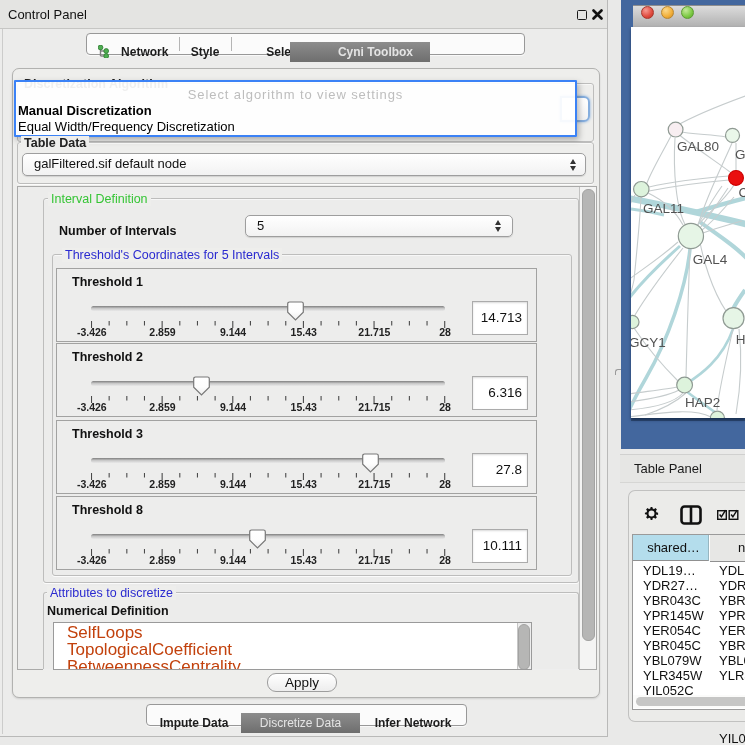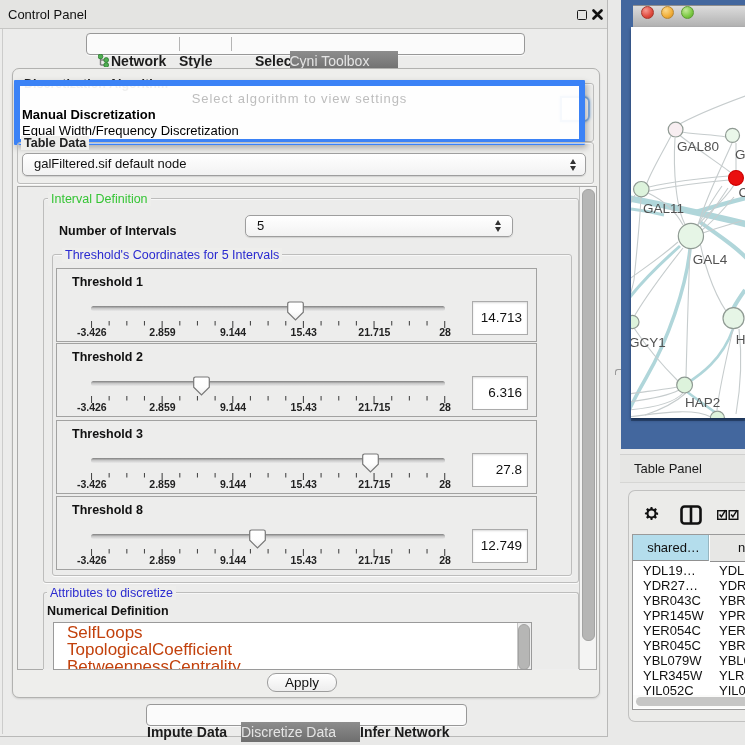--- a/index.html
+++ b/index.html
@@ -6,21 +6,21 @@
 body{width:745px;height:745px;background:#e9e9e8;font-family:"Liberation Sans",sans-serif;position:relative;overflow:hidden;}
 .abs{position:absolute;}
 
 #cpwin{left:0;top:0;width:607px;height:736px;background:#ececeb;border-right:1px solid #b9b9b8;border-bottom:1px solid #b9b9b8;}
 #cptitle{left:0;top:0;width:607px;height:28px;background:#e4e4e2;border-bottom:1px solid #c6c6c4;}
 #cptitle .t{position:absolute;left:8px;top:7px;font-size:13px;color:#111;}
 #icFloat{left:577px;top:10px;width:8px;height:8px;border:1.5px solid #1a1a1a;border-radius:1.5px;}
 
 
 .tabstrip{height:20px;background:#fbfbfb;border:1px solid #989898;border-radius:4px;box-shadow:0 1px 0 rgba(255,255,255,.7);}
-.tabstrip .seg{position:absolute;top:17px;height:20px;line-height:20px;font-size:14px;font-weight:700;color:#1c1c1c;text-align:left;}
+.tabstrip .seg{position:absolute;top:8px;height:20px;line-height:20px;font-size:12px;font-weight:700;color:#1c1c1c;text-align:center;}
 .tabstrip .sep{position:absolute;top:3px;height:14px;width:1px;background:#b5b5b5;}
 .tabstrip .dark{background:linear-gradient(#8d8d8d,#6e6e6e);color:#e4e4e4;}
 
 #content{left:12px;top:68px;width:586px;height:628px;background:#eeeeec;border:1px solid #b2b2b0;border-radius:7px;box-shadow:0 1px 2px rgba(0,0,0,.12);}
 
 .group{position:absolute;border:1px solid #bdbdbc;border-radius:3px;box-shadow:0 1px 0 rgba(255,255,255,.8), inset 0 1px 0 rgba(255,255,255,.6);}
 .gtitle{position:absolute;font-size:12.5px;background:#eeeeec;padding:0 3px;white-space:nowrap;}
 
 .combo{position:absolute;background:linear-gradient(#ffffff,#f2f2f2);border:1px solid #9e9e9e;border-radius:5px;box-shadow:0 1px 1px rgba(0,0,0,.12);}
 .combo .txt{position:absolute;left:11px;top:0;font-size:13px;color:#111;line-height:20px;}
@@ -33,21 +33,21 @@
 .groove{position:absolute;left:34px;top:37px;width:354px;height:5px;border-radius:3px;background:linear-gradient(#7f7f7f,#c9c9c9 50%,#e9e9e9);}
 .thumb{position:absolute;top:32px;width:17px;height:20px;}
 .ticks{position:absolute;left:34px;top:47px;width:354px;height:9px;}
 .slabels{position:absolute;left:0;top:57px;width:479px;height:12px;font-size:10.5px;font-weight:700;color:#222;}
 .slabels span{position:absolute;transform:translateX(-50%);}
 .vbox{position:absolute;left:415px;top:32px;width:54px;height:32px;background:#fff;border:1px solid #ababab;box-shadow:inset 0 1px 2px rgba(0,0,0,.15);}
 .vbox span{position:absolute;right:5px;top:8px;font-size:13.5px;color:#111;}
 
 .vthumb{position:absolute;background:#b6b6b5;border:1px solid #a3a3a2;border-radius:6px;}
 
-#popup{left:14px;top:80px;width:559px;height:53px;background:rgba(255,255,255,0.93);border:6px solid #3b82f6;border-radius:1px;box-shadow:2px 3px 6px rgba(0,0,0,0.28);}
+#popup{left:14px;top:80px;width:559px;height:53px;background:rgba(255,255,255,0.93);border:2px solid #3b82f6;border-radius:1px;box-shadow:2px 3px 6px rgba(0,0,0,0.28);}
 #popup .hint{position:absolute;left:0;right:0;top:5px;text-align:center;color:#bdbdbd;font-size:13px;font-weight:400;letter-spacing:0.9px;}
 #popup .it1{position:absolute;left:2px;top:21px;font-size:13px;font-weight:700;color:#000;}
 #popup .it2{position:absolute;left:2px;top:37px;font-size:13px;color:#000;}
 
 
 #netwin{left:621px;top:0;width:124px;height:449px;background:#43679e;}
 #nettitle{left:633px;top:5px;width:112px;height:21px;background:linear-gradient(#dcdcdc,#b0b0b0);border-top:1px solid #8d8d8d;border-bottom:1px solid #909090;}
 .tl{position:absolute;top:5.5px;width:11px;height:11px;border-radius:50%;}
 #netview{left:631px;top:27px;width:114px;height:391px;background:#ffffff;box-shadow:0 2px 3px rgba(0,20,50,.5);}
 #tpbar{left:620px;top:454px;width:125px;height:27px;background:#e6e6e4;border-top:1px solid #d0d0cf;border-bottom:1px solid #d6d6d4;}
@@ -80,21 +80,21 @@
         <circle cx="2.5" cy="2.5" r="2.4" fill="#4fae52" stroke="#2c7a30" stroke-width="0.8"></circle>
         <circle cx="8.2" cy="6" r="2.4" fill="#4fae52" stroke="#2c7a30" stroke-width="0.8"></circle>
         <circle cx="8.2" cy="11" r="2.4" fill="#4fae52" stroke="#2c7a30" stroke-width="0.8"></circle>
       </svg>
       <span style="margin-left:24px;">Network</span>
     </div>
     <div class="sep" style="left:91.5px;"></div>
     <div class="seg" style="left:92px;width:52px;">Style</div>
     <div class="sep" style="left:144px;"></div>
     <div class="seg" style="left:144px;width:58px;padding-left:24px;">Select</div>
-    <div class="seg dark" style="left:202.5px;width:108px;font-weight:400;">Cyni Toolbox</div>
+    <div class="seg dark" style="left:202.5px;width:108px;font-weight:700;padding-left:32px;">Cyni Toolbox</div>
   </div>
 
   <div class="abs" id="content"></div>
 
   <div class="abs group" style="left:17px;top:83px;width:575px;height:57px;"></div>
   <div class="abs combo" style="left:560px;top:96px;width:26px;height:22px;border:2px solid #85aede;box-shadow:0 0 3px #85aede;border-radius:0 6px 6px 0;"></div>
   <div class="abs" style="left:22px;top:77px;font-size:12.5px;font-weight:700;color:#222;background:transparent;padding:0 2px;">Discretization Algorithm</div>
 
   <div class="abs" id="popup">
     <div class="hint">Select algorithm to view settings</div>
@@ -307,21 +307,21 @@
           <path d="M2.5 1 h12 a1.8 1.8 0 0 1 1.8 1.8 v8.4 L8.5 19 L0.7 11.2 V2.8 A1.8 1.8 0 0 1 2.5 1 Z" fill="url(#tgtb4)" stroke="#787878" stroke-width="1.2"></path>
           <defs>
             <linearGradient id="tgtb4" x1="0" y1="0" x2="0" y2="1">
               <stop offset="0" stop-color="#ffffff"></stop>
               <stop offset="0.55" stop-color="#fdfdfd"></stop>
               <stop offset="1" stop-color="#ededed"></stop>
             </linearGradient>
           </defs>
         </svg></div>
       <div class="vbox">
-        <span>12.749</span>
+        <span>10.111</span>
       </div>
     </div>
 
   <div class="abs group" style="left:43px;top:592px;width:534px;height:76px;border-bottom:none;border-radius:3px 3px 0 0;"></div>
   <div class="abs gtitle" style="left:47px;top:586px;color:#2a2ad0;">Attributes to discretize</div>
   <div class="abs" style="left:47px;top:604px;font-size:12.5px;font-weight:700;color:#111;">Numerical Definition</div>
   <div class="abs" style="left:53px;top:622px;width:477px;height:46px;background:#fff;border:1px solid #9a9a9a;overflow:hidden;">
     <div style="position:absolute;left:13px;top:2px;font-size:17px;color:#c2410c;line-height:16.8px;">SelfLoops<br>TopologicalCoefficient<br>BetweennessCentrality</div>
     <div class="abs" style="right:0;top:0;width:13px;height:46px;background:#ededed;border-left:1px solid #c6c6c6;"></div>
     <div class="abs vthumb" style="right:1.5px;top:1px;width:10px;height:44px;"></div>
@@ -462,21 +462,21 @@
         <div class="trow" style="left:0;top:117.5px;">
           <i style="left:10px;">YBL079W</i>
           <i style="left:86px;">YBL0</i>
         </div>
         <div class="trow" style="left:0;top:132.5px;">
           <i style="left:10px;">YLR345W</i>
           <i style="left:86px;">YLR3</i>
         </div>
         <div class="trow" style="left:0;top:147.5px;">
           <i style="left:10px;">YIL052C</i>
-          <i style="left:86px;">YIL0</i>
+          <i style="left:86px;margin-top:48px;">YIL0</i>
         </div>
       </div>
 
     <div class="abs" style="left:0;top:160px;width:114px;height:13px;background:#fbfbfa;">
       <div style="position:absolute;left:3px;top:2px;width:120px;height:9px;background:#c6c6c5;border-radius:5px;"></div>
     </div>
   </div>
 </div>
 
 </body></html>

